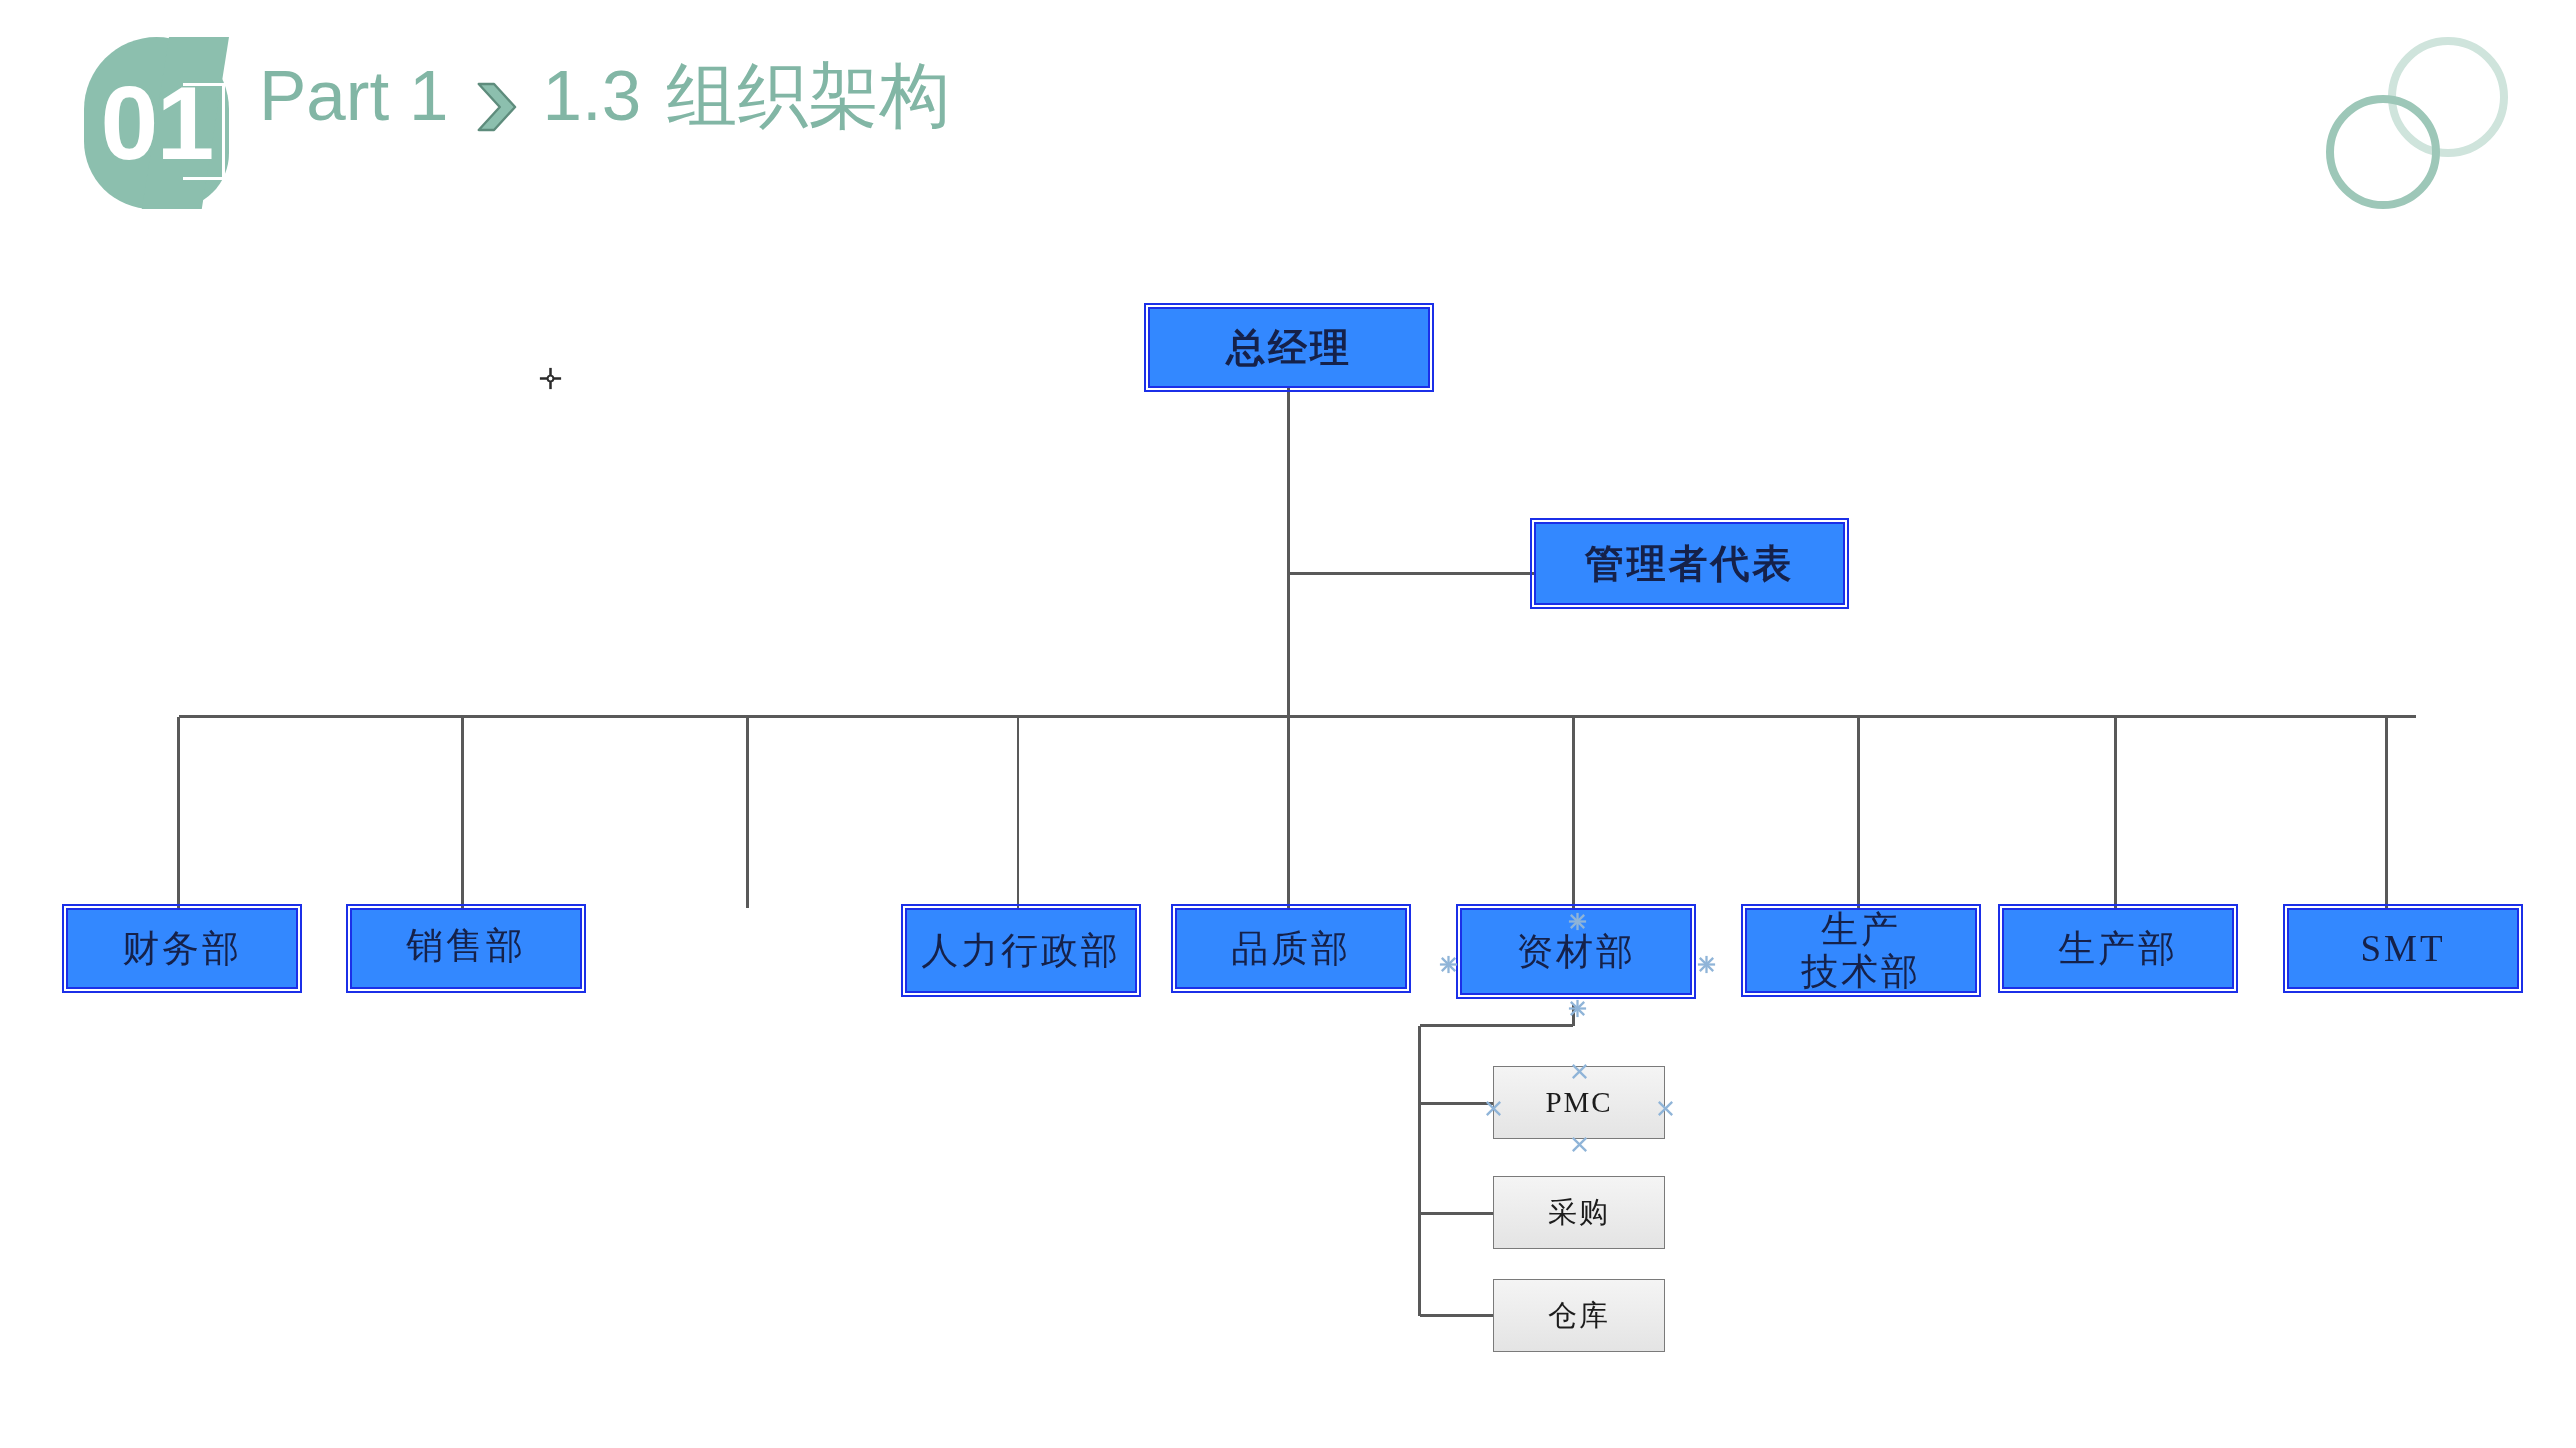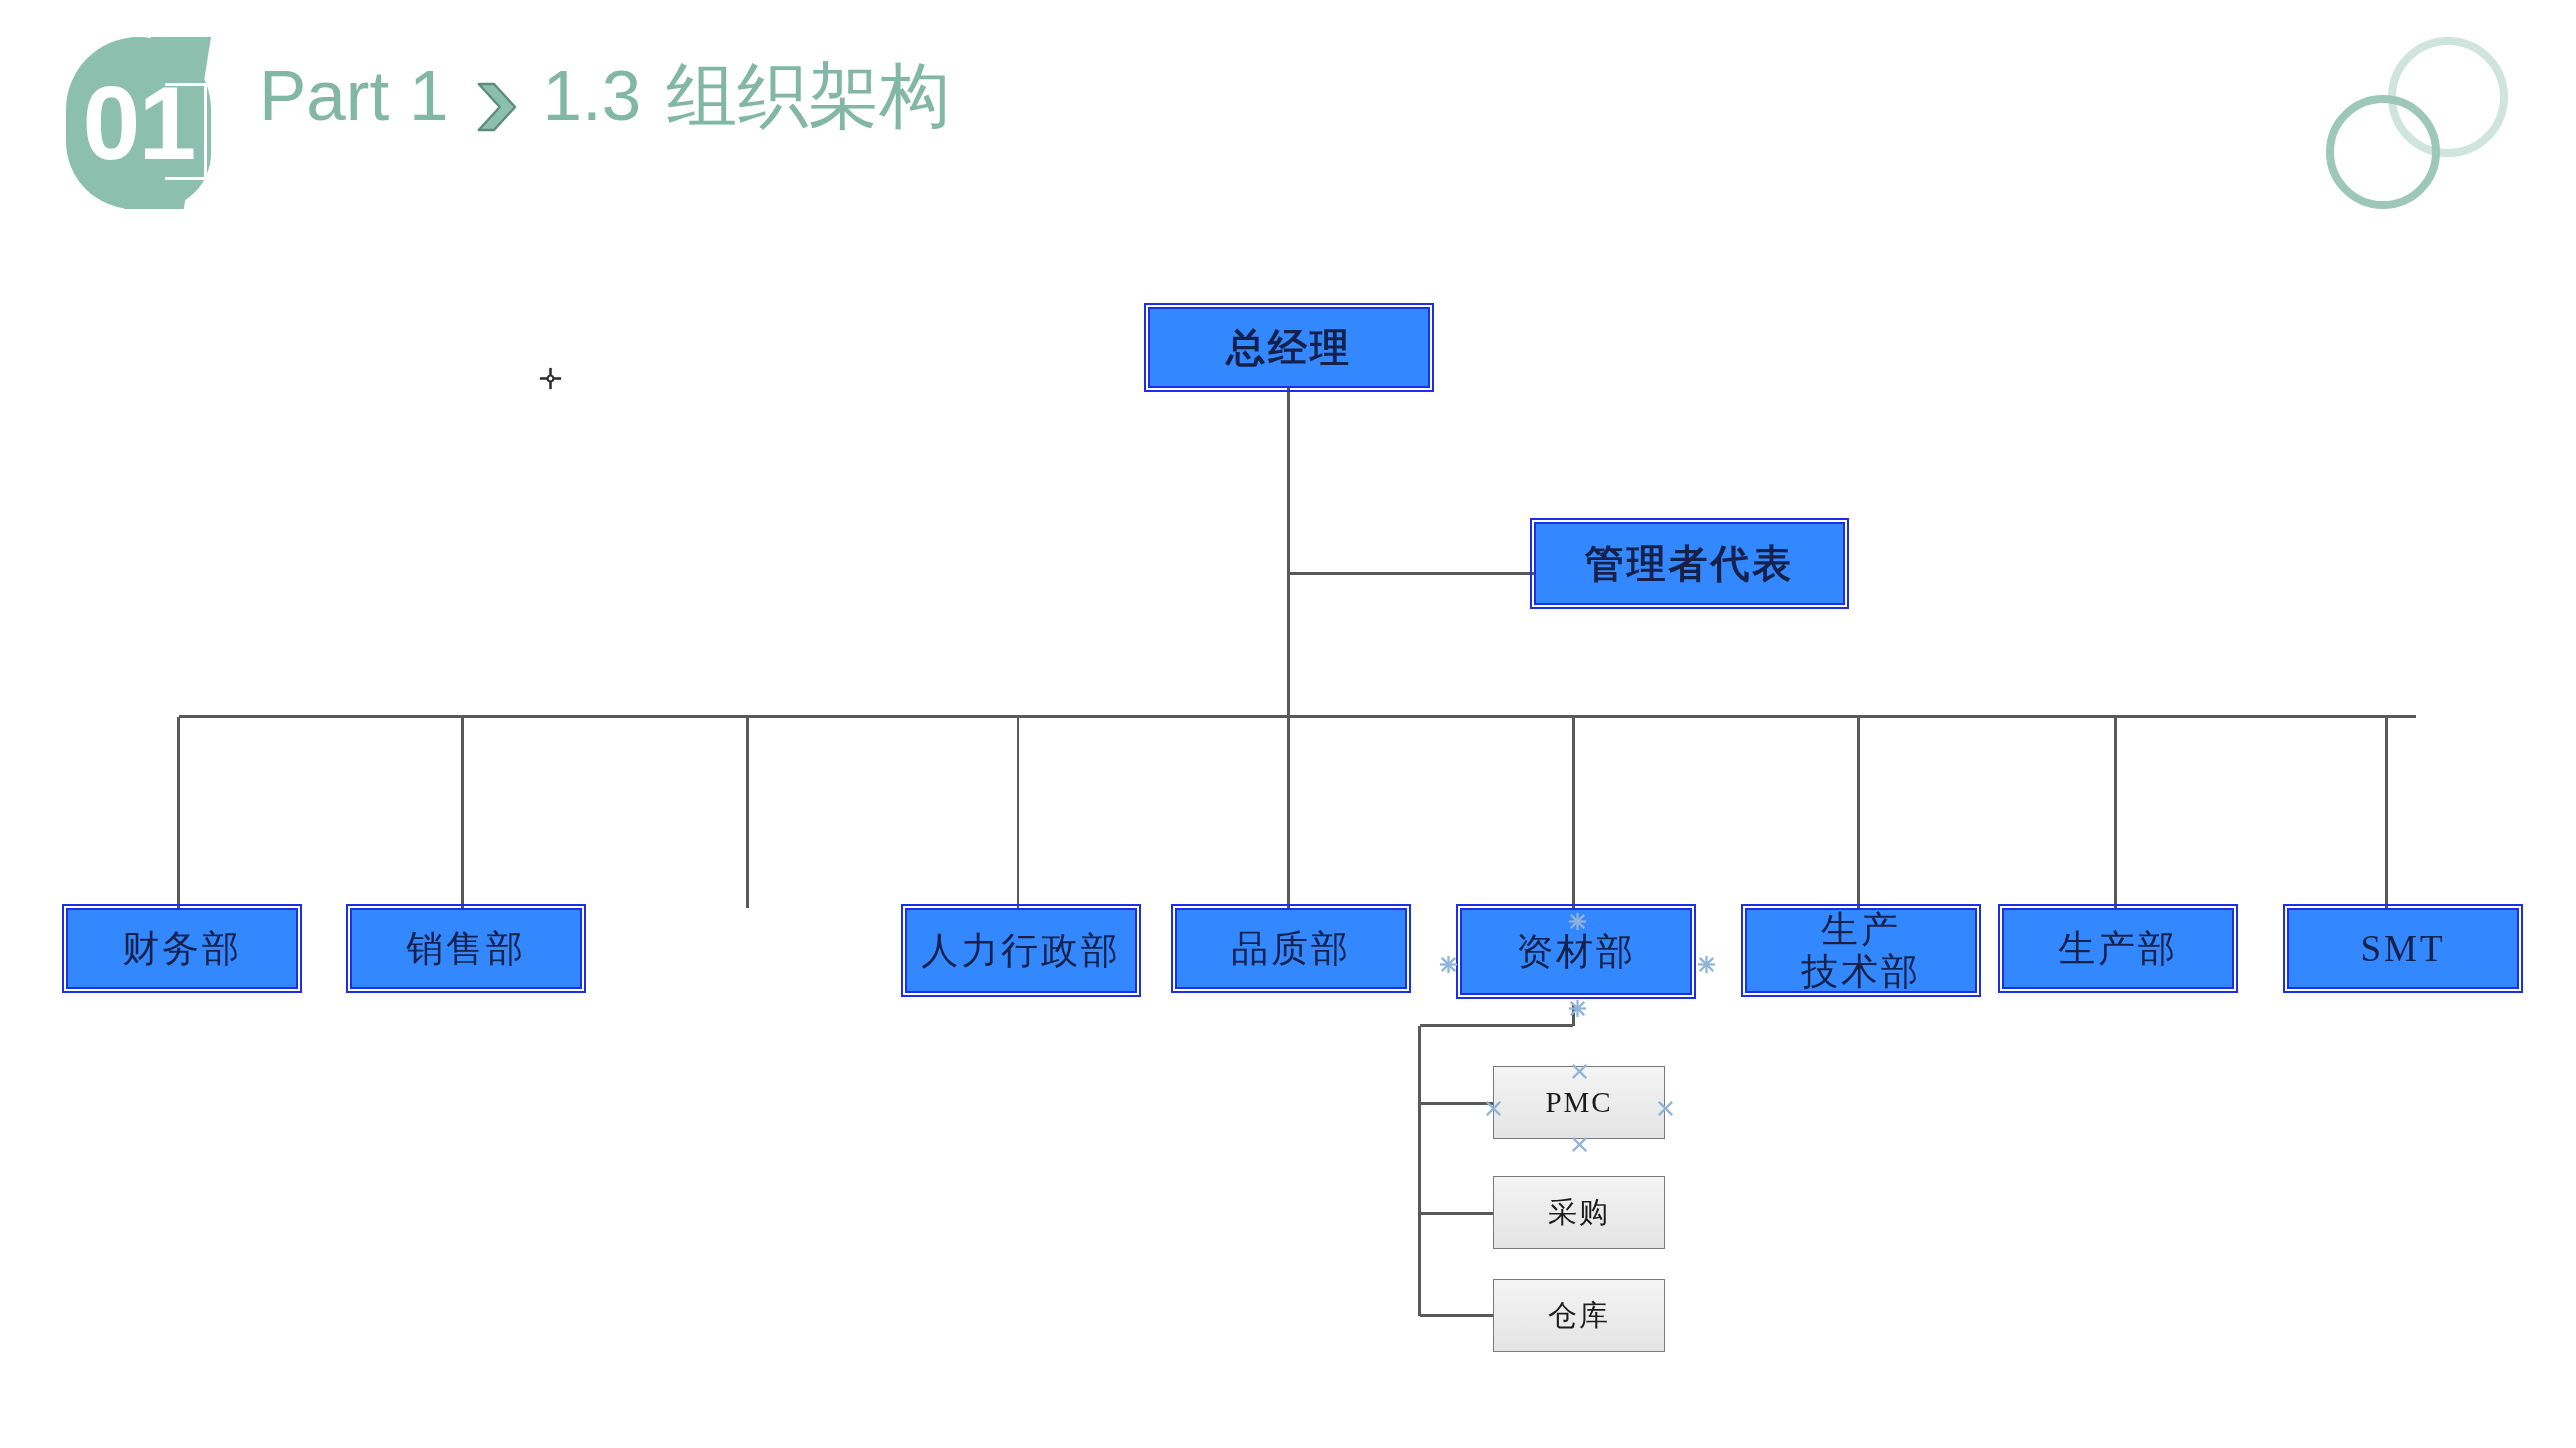--- a/index.html
+++ b/index.html
@@ -20,21 +20,21 @@
 
   
   #header {
     position: absolute;
     left: 0; top: 0;
     width: 2576px;
     height: 241px;
   }
   #badge {
     position: absolute;
-    left: 66px;
+    left: 84px;
     top: 37px;
     width: 159px;
     height: 172px;
   }
   #badge .blob {
     position: absolute;
     left: 0; top: 0;
     width: 145px;
     height: 172px;
     background: #8CBFAE;
@@ -258,21 +258,21 @@
     </div>
 
     <div class="node blue big" style="left:1534px; top:522px; width:311px; height:83px;">
       <span>管理者代表</span>
     </div>
 
     <div class="node blue" style="left:66px; top:908px; width:232px; height:81px;">
       <span>财务部</span>
     </div>
 
-    <div class="node blue" style="left:350px; top:908px; width:232px; height:81px;">
+    <div class="node blue" style="left:350px; top:908px; width:232px; height:81px;font-family:Liberation Mono, monospace;">
       <span>销售部</span>
     </div>
 
 
     <div class="node blue" style="left:905px; top:908px; width:232px; height:85px; flex-direction:row;">
       <span>人力</span>
       <span>行政部</span>
     </div>
 
     <div class="node blue" style="left:1175px; top:908px; width:232px; height:81px;">

